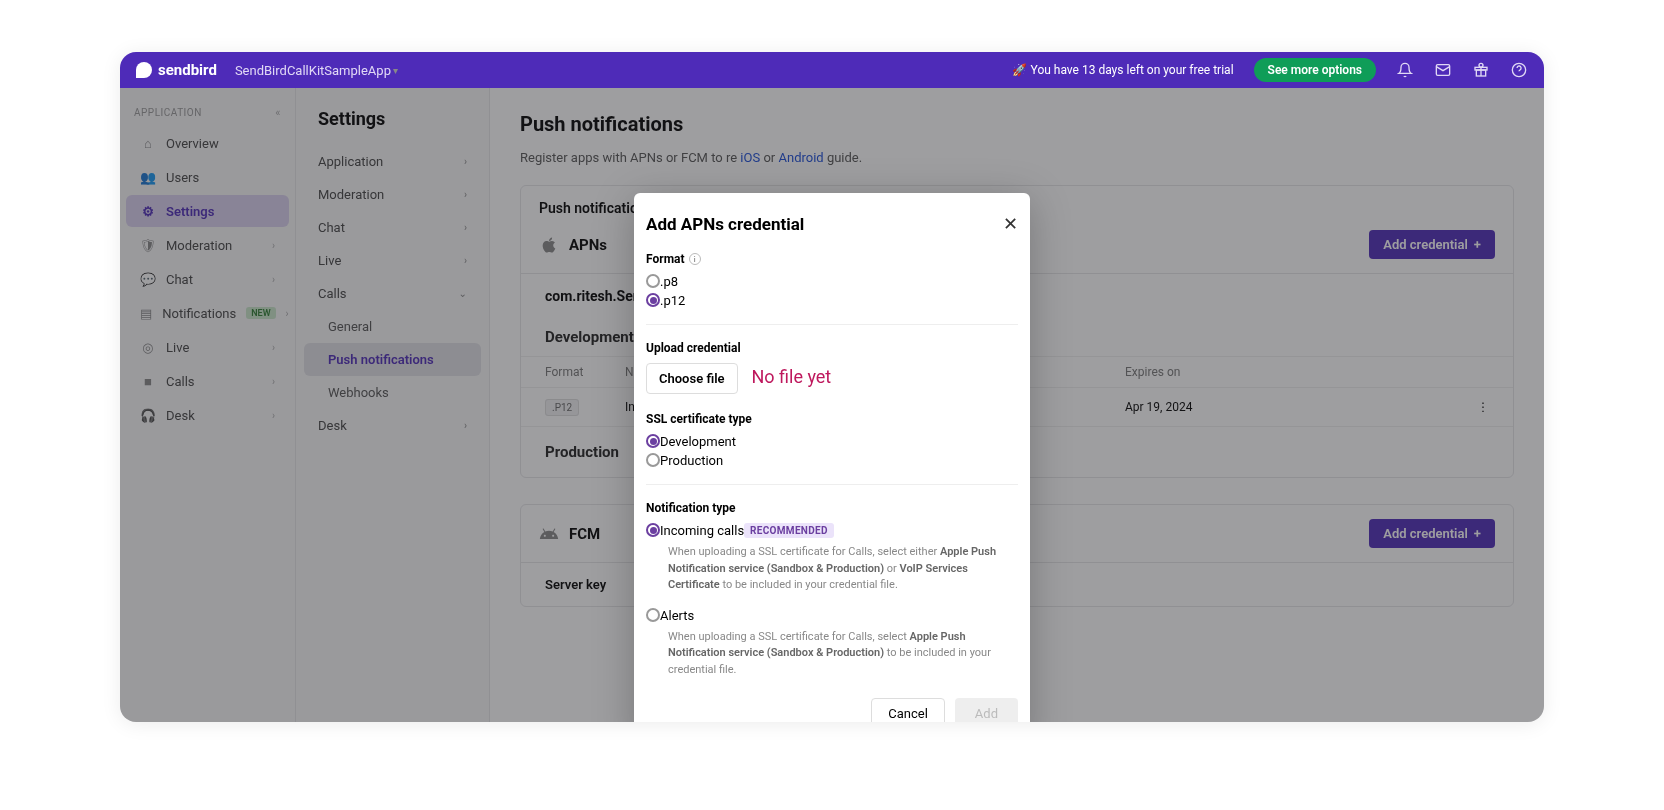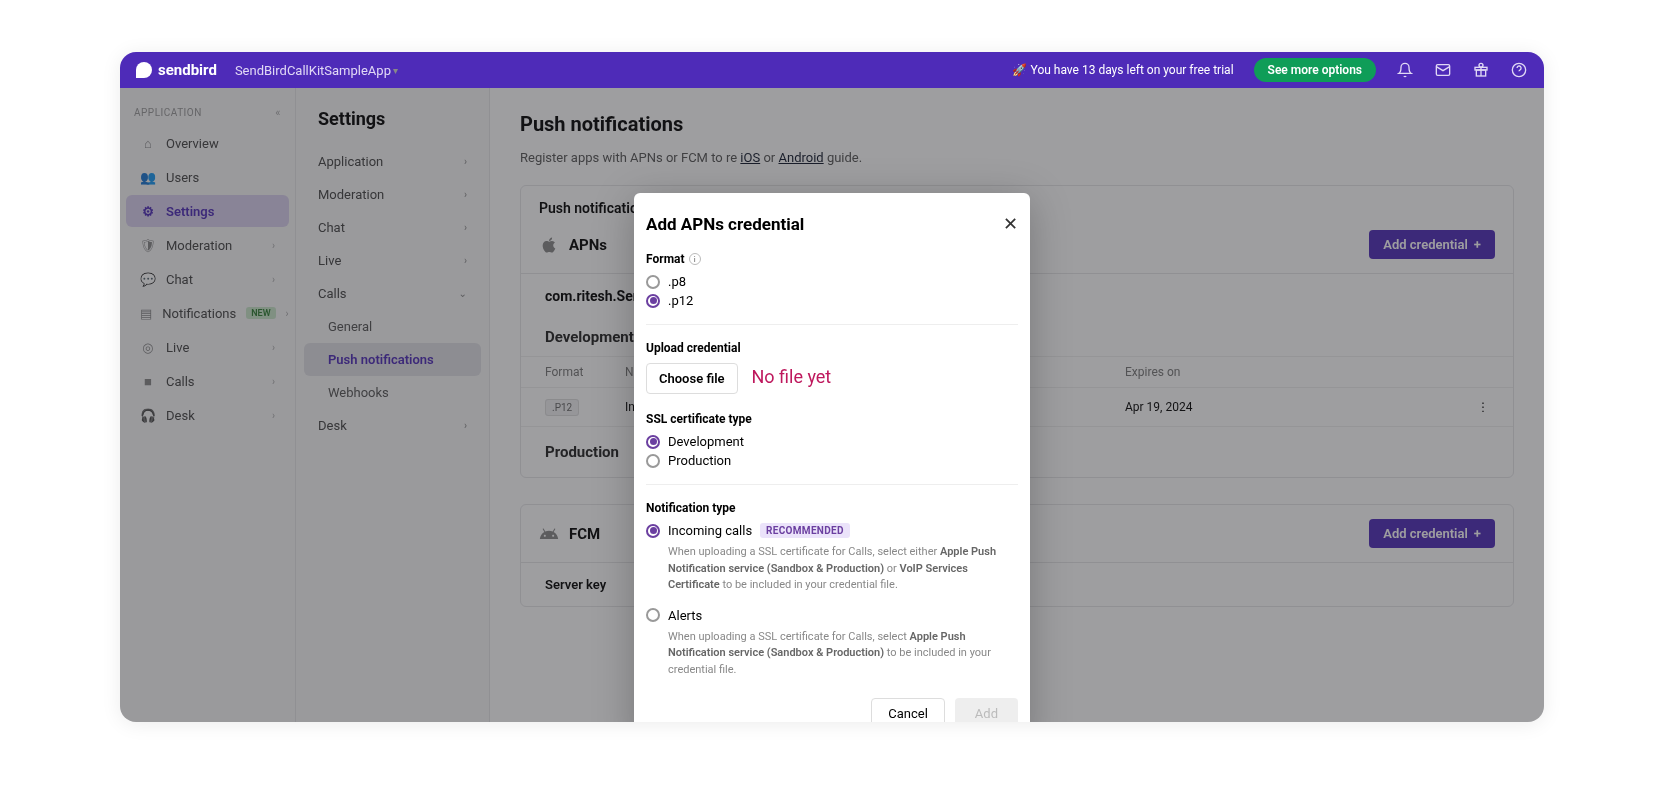--- a/index.html
+++ b/index.html
@@ -26,21 +26,21 @@
 
 .subnav { width: 194px; background: #f7f7f8; border-right: 1px solid #e5e5e8; padding: 20px 8px; }
 .subnav-title { font-size: 18px; font-weight: 700; padding: 0 14px 16px; }
 .subnav-item { display: flex; align-items: center; justify-content: space-between; padding: 9px 14px; font-size: 13px; color: #444; cursor: pointer; border-radius: 6px; }
 .subnav-sub { padding-left: 24px; font-size: 13px; color: #555; }
 .subnav-item.active { background: #e0e0e5; color: #4e2bb8; font-weight: 600; }
 
 .main { flex: 1; padding: 24px 30px; overflow-y: auto; background: #fff; }
 .main h1 { font-size: 20px; font-weight: 700; margin-bottom: 14px; }
 .main-desc { font-size: 13px; color: #555; margin-bottom: 20px; }
-.main-desc a { color: #0f172a; text-decoration: underline; }
+.main-desc a { color: #1d4ed8; }
 .card { border: 1px solid #e5e5e8; border-radius: 6px; margin-bottom: 26px; }
 .card-header { display: flex; align-items: center; justify-content: space-between; padding: 14px 18px; }
 .card-title { font-size: 15px; font-weight: 700; display: flex; align-items: center; gap: 10px; }
 .platform-icon { width: 20px; height: 20px; color: #888; }
 .add-btn { background: #4e2bb8; color: #fff; border: none; border-radius: 4px; padding: 7px 14px; font-size: 13px; font-weight: 600; display: flex; align-items: center; gap: 6px; cursor: pointer; }
 .subcard { border-top: 1px solid #e5e5e8; }
 .subcard-h { padding: 14px 24px; font-size: 14px; font-weight: 700; }
 .env-row { padding: 10px 24px; font-size: 13px; color: #555; display: flex; align-items: center; gap: 10px; }
 .dot-green { width: 7px; height: 7px; background: #0f9d58; border-radius: 50%; }
 .env-title { font-weight: 700; color: #222; font-size: 15px; margin-right: 8px; }
@@ -54,21 +54,21 @@
 .fmt-badge { background: #f0f0f2; border: 1px solid #ddd; border-radius: 3px; font-size: 10px; padding: 2px 6px; color: #666; }
 .serverkey { padding: 14px 24px; font-size: 13px; font-weight: 600; border-top: 1px solid #e5e5e8; }
 
 .overlay { position: absolute; inset: 0; background: rgba(40,40,45,0.45); display: flex; align-items: flex-start; justify-content: center; padding-top: 105px; }
 .modal { width: 396px; background: #fff; border-radius: 6px; box-shadow: 0 8px 40px rgba(0,0,0,0.25); padding: 20px 12px 18px; }
 .modal-head { display: flex; justify-content: space-between; align-items: center; margin-bottom: 18px; }
 .modal-title { font-size: 17px; font-weight: 700; }
 .close-x { font-size: 18px; cursor: pointer; color: #333; background: none; border: none; }
 .fld-label { font-size: 12px; font-weight: 700; margin-bottom: 8px; display: flex; align-items: center; gap: 4px; }
 .info-ic { width: 12px; height: 12px; border: 1px solid #bbb; border-radius: 50%; font-size: 8px; display: inline-flex; align-items: center; justify-content: center; color: #999; }
-.radio-row { display: flex; align-items: center; gap: 8px; font-size: 13px; margin-bottom: 4px; cursor: pointer; }
+.radio-row { display: flex; align-items: flex-start; font-size: 13px; margin-bottom: 4px; cursor: pointer; }
 .radio { width: 14px; height: 14px; border: 2px solid #999; border-radius: 50%; display: flex; align-items: center; justify-content: center; }
 .radio.sel { border-color: #6b3fa0; }
 .radio.sel::after { content: ''; width: 7px; height: 7px; background: #6b3fa0; border-radius: 50%; }
 .sep { border: none; border-top: 1px solid #eee; margin: 16px 0; }
 .choose-file { border: 1px solid #ddd; background: #fff; border-radius: 4px; padding: 7px 12px; font-size: 13px; font-weight: 600; cursor: pointer; }
 .nofile { color: #be185d; font-size: 18px; margin-left: 10px; }
 .rec-badge { background: #ebe3fa; color: #6b3fa0; font-size: 10px; font-weight: 700; padding: 2px 6px; border-radius: 3px; letter-spacing: 0.3px; }
 .help-text { font-size: 11px; color: #888; margin: 6px 0 0 22px; line-height: 1.5; }
 .help-text b { color: #666; font-weight: 600; }
 .modal-foot { display: flex; justify-content: flex-end; gap: 10px; margin-top: 20px; }

